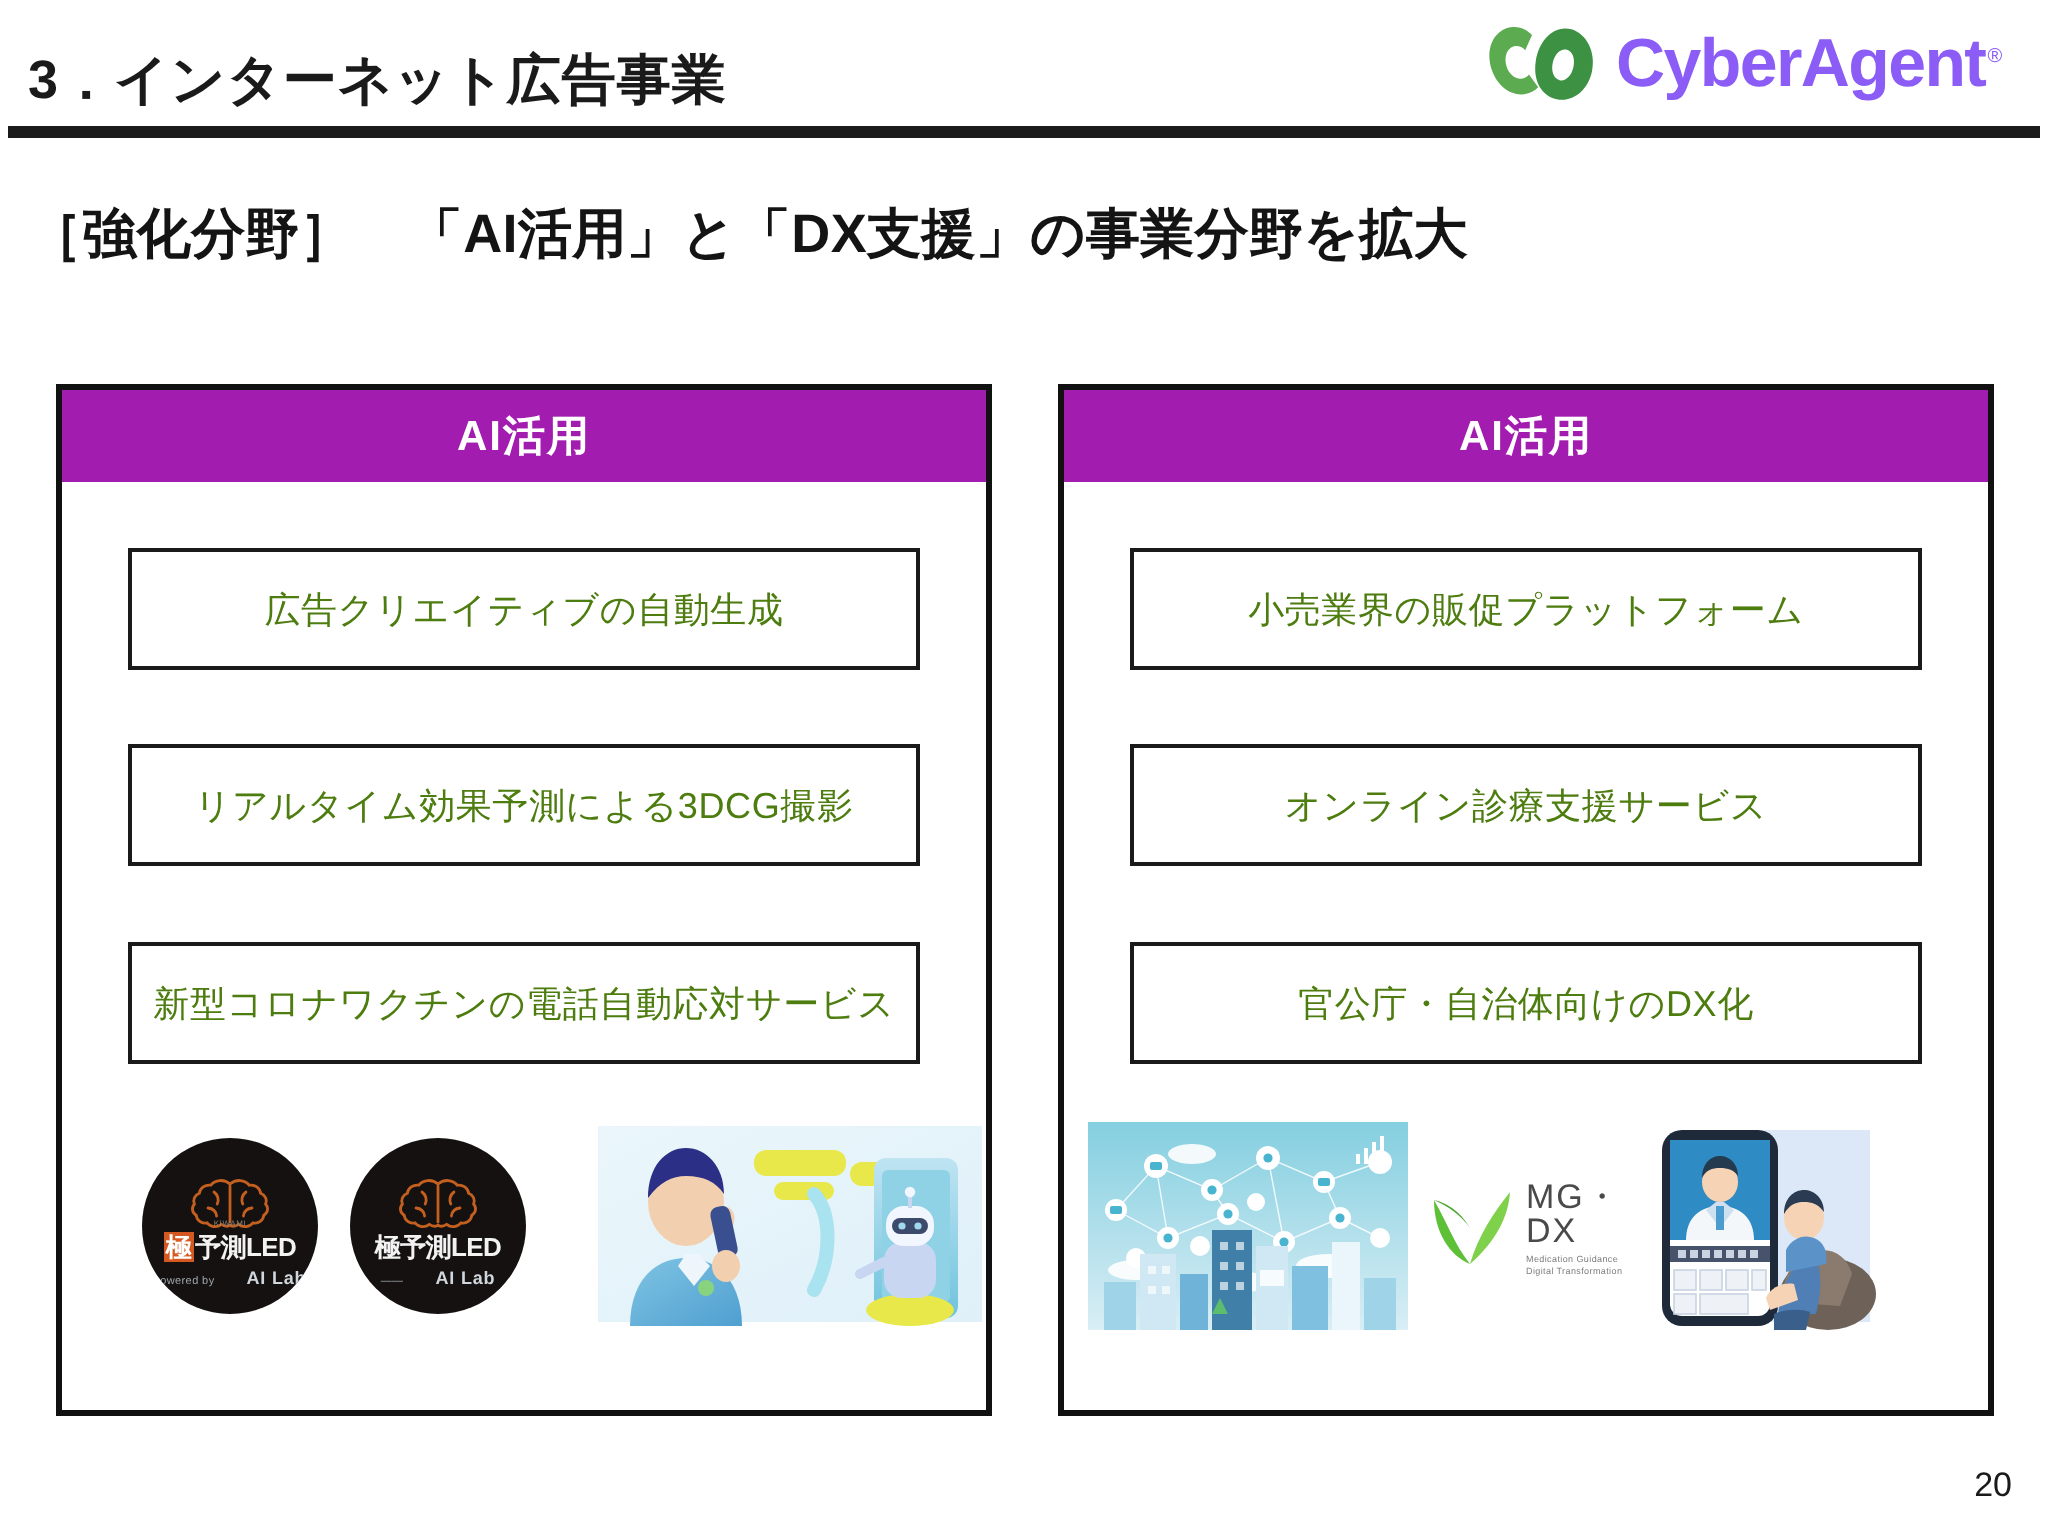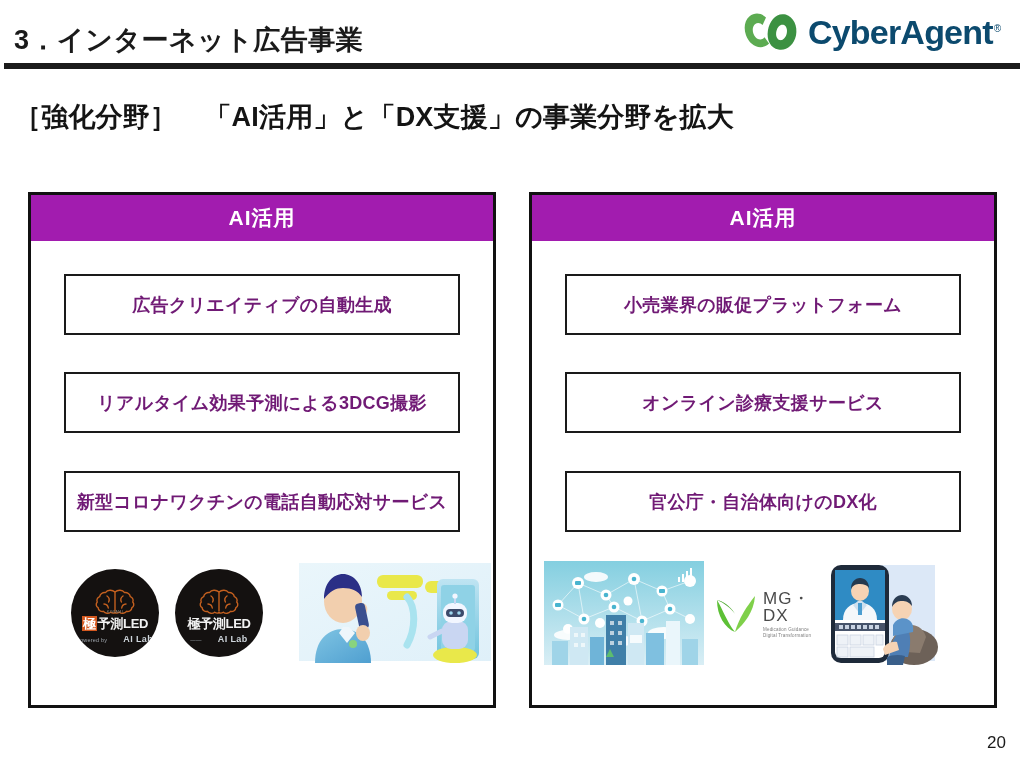--- a/index.html
+++ b/index.html
@@ -45,21 +45,21 @@
     width: 272px; height: 46px;
     display: flex;
     align-items: center;
   }
   #ca-mark { width: 58px; height: 42px; flex: 0 0 auto; }
   #brand-wordmark {
     margin-left: 6px;
     font-size: 34px;
     font-weight: bold;
     letter-spacing: -0.8px;
-    color: #0c4a6e;
+    color: #8b5cf6;
     line-height: 1;
     white-space: nowrap;
   }
   #brand-reg {
     font-size: 10px;
     vertical-align: super;
     font-weight: normal;
     margin-left: 1px;
   }
 
@@ -113,22 +113,22 @@
     height: 61px;
     border: 2.5px solid #1a1a1a;
     box-sizing: border-box;
     display: flex;
     align-items: center;
     justify-content: center;
     background: #ffffff;
   }
   .item-box .item-label {
     font-size: 18px;
-    font-weight: bold;
-    color: #701a75;
+    font-weight: normal;
+    color: #4d7c0f;
     letter-spacing: 0.3px;
     white-space: nowrap;
   }
   .item-0 { top: 33px; }
   .item-1 { top: 131px; }
   .item-2 { top: 230px; }
 
   
   .media-strip {
     position: absolute;

